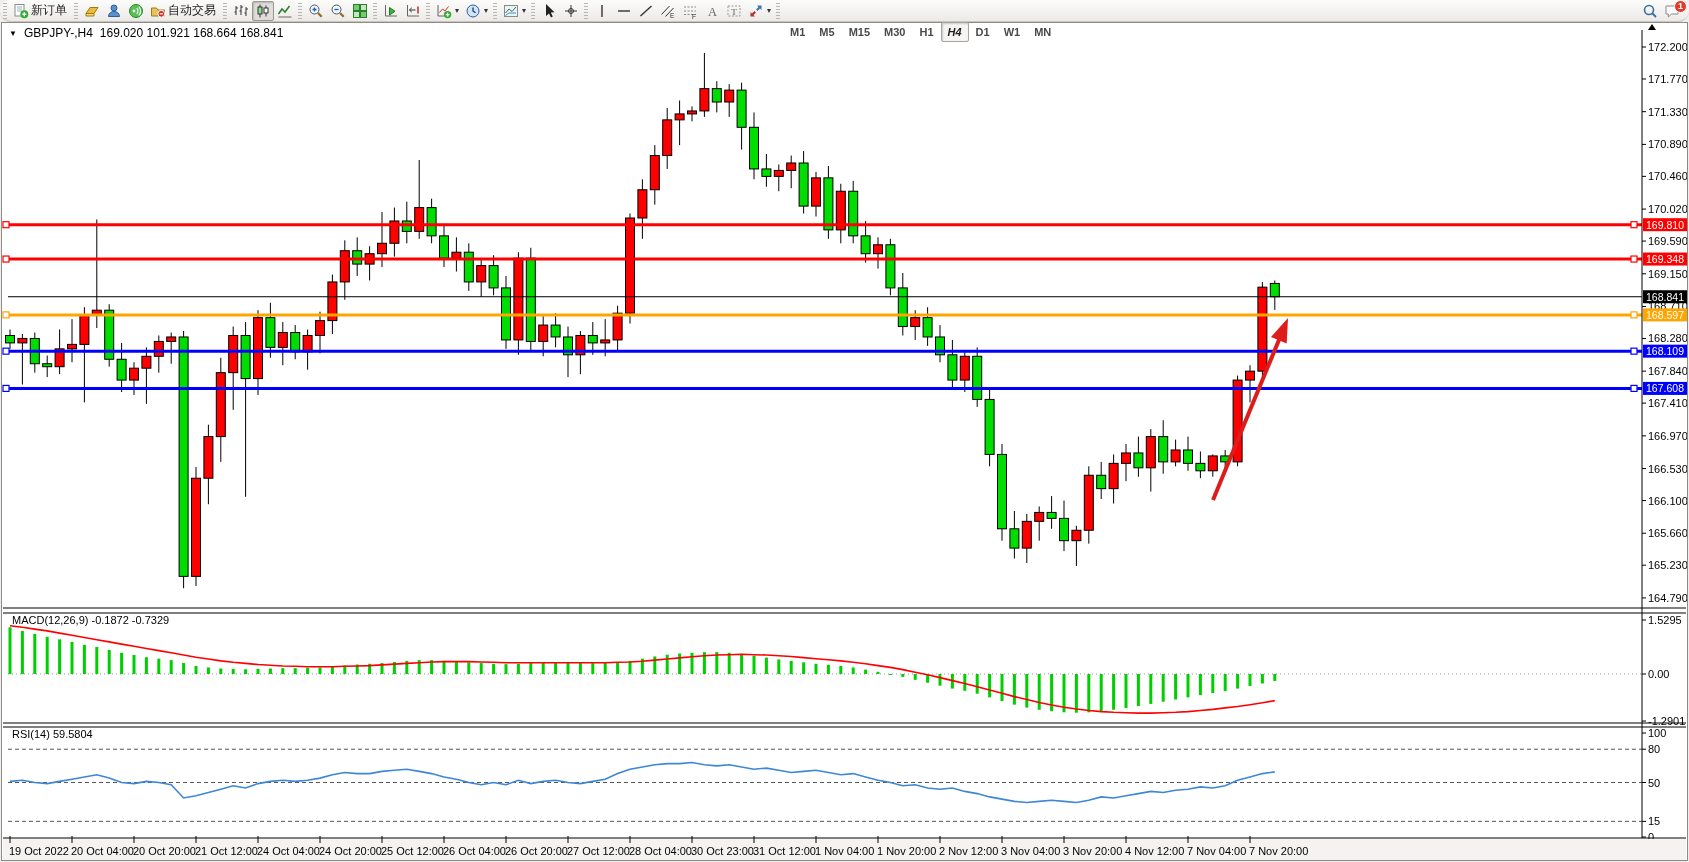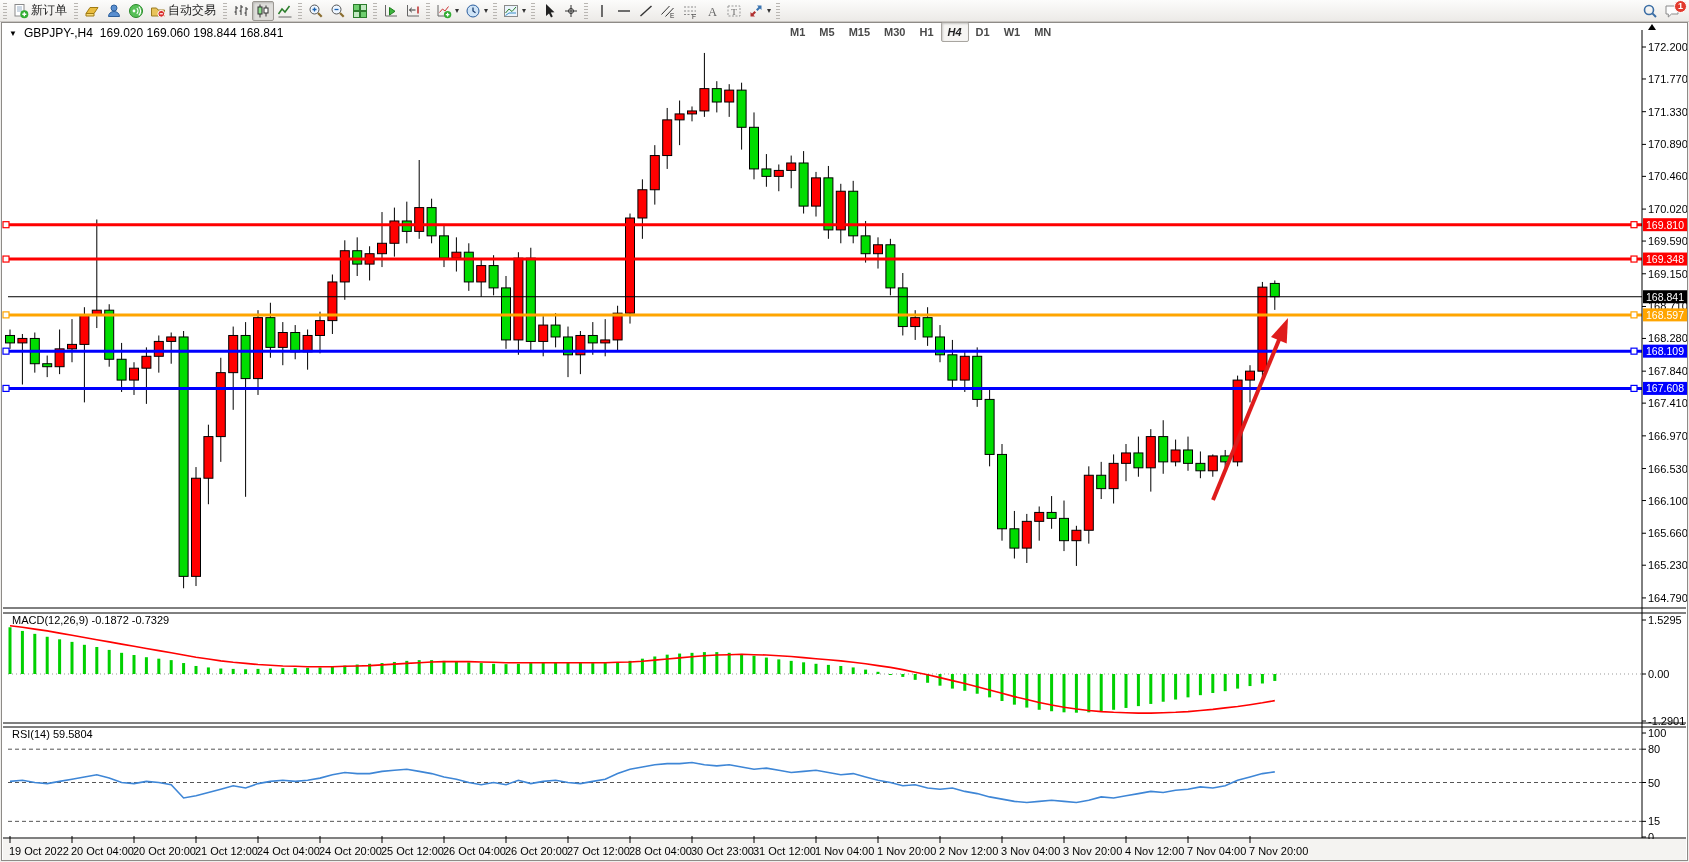--- a/index.html
+++ b/index.html
@@ -7,21 +7,21 @@
   body{
     width:1689px;height:862px;position:relative;overflow:hidden;
     background:#efeeec;font-family:"Liberation Sans",sans-serif;
     -webkit-font-smoothing:antialiased;
   }
   
   .toolbar{
     position:absolute;top:0;left:0;width:100%;height:22px;z-index:10;
     background:linear-gradient(#fcfcfb,#eceae7);
     border-bottom:1px solid #c9c6c2;
-    display:flex;align-items:center;padding-left:1px;box-sizing:border-box;
+    display:flex;align-items:center;padding-left:1px;box-sizing:border-box;border-radius:11px;
   }
   .grip{
     width:4px;height:16px;margin:0 3px 0 2px;flex:0 0 auto;
     background-image:repeating-linear-gradient(to bottom,#b9b6b2 0 1px,transparent 1px 3px);
     background-size:1px 100%;background-repeat:repeat-x;background-position:1px 0;
   }
   .tb-btn{
     height:20px;min-width:22px;flex:0 0 auto;display:flex;align-items:center;justify-content:center;
     gap:2px;padding:0 2px;border:1px solid transparent;border-radius:2px;
     font-size:12px;color:#1c1c1c;cursor:default;box-sizing:border-box;
@@ -266,21 +266,21 @@
         </svg>
         <div class="badge">1</div>
       </div>
     </div>
   </div>
 
 <div class="chart-window">
   <div class="chart-title">
     <span class="ttl-tri">▼</span>
     <span>GBPJPY-,H4</span>
-    <span>169.020 169.060 198.844 168.841</span>
+    <span>169.020 101.921 168.664 168.841</span>
   </div>
   <svg id="chart-svg" width="1685" height="837" viewBox="2 23 1685 837">
       <g>
         <g>
           <line x1="10" y1="329.5278810408909" x2="10" y2="348.8587360594797" stroke="#000" stroke-width="1"></line>
           <rect x="5.5" y="335.4758364312264" width="9" height="7.4349442379178186" fill="#00dd00" stroke="#000" stroke-width="1"></rect>
           <line x1="22.4" y1="333.98884758364204" x2="22.4" y2="384.5464684014864" stroke="#000" stroke-width="1"></line>
           <rect x="17.9" y="338.4498141263931" width="9" height="4.460966542751123" fill="#ff0000" stroke="#000" stroke-width="1"></rect>
           <line x1="34.8" y1="332.5018587360576" x2="34.8" y2="372.6505576208175" stroke="#000" stroke-width="1"></line>
           <rect x="30.299999999999997" y="338.4498141263931" width="9" height="25.278810408922197" fill="#00dd00" stroke="#000" stroke-width="1"></rect>

